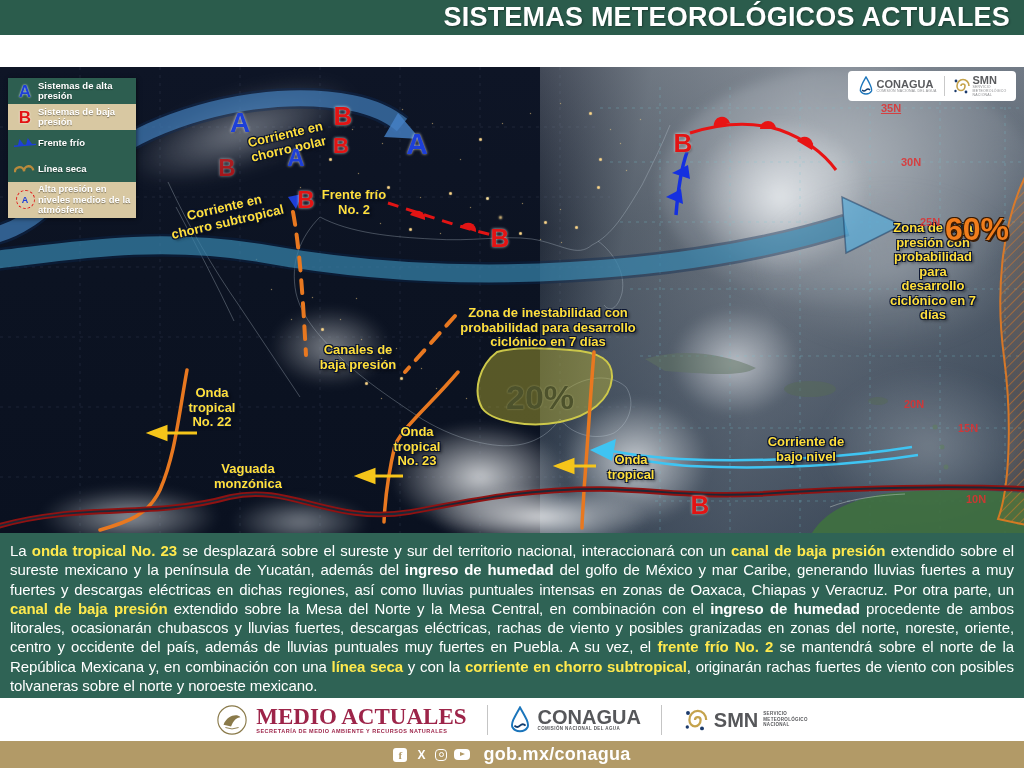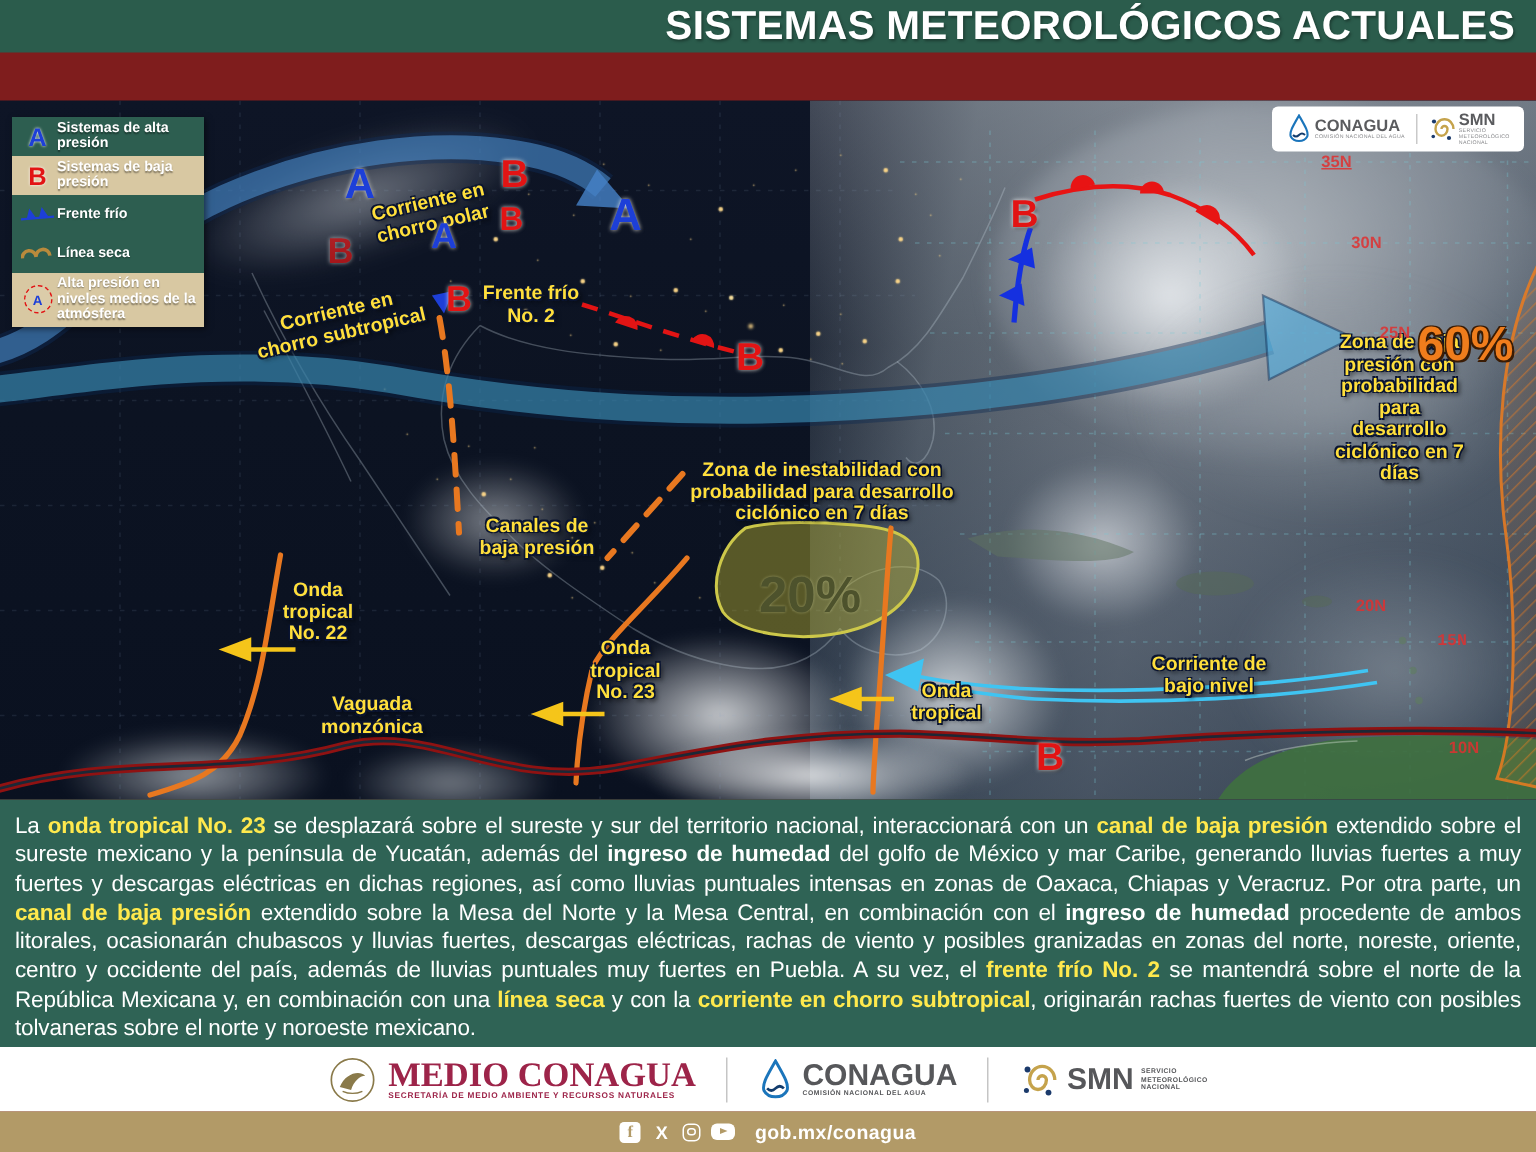--- a/index.html
+++ b/index.html
@@ -1,16 +1,16 @@
 <!DOCTYPE html>
 <html><head>
 <meta charset="utf-8">
 <style>
   html,body{margin:0;padding:0;background:#222;}
-  #page{width:1024px;height:768px;position:relative;overflow:hidden;font-family:"Liberation Sans",sans-serif;background:#7f1d1d;}
+  #page{width:1024px;height:768px;position:relative;overflow:hidden;font-family:"Liberation Sans",sans-serif;background:#ffffff;}
 
   
   #header-bar{position:absolute;left:0;top:0;width:1024px;height:35px;background:#2b5c4c;display:flex;align-items:center;justify-content:flex-end;}
   #page-title{color:#fff;font-weight:bold;font-size:27px;letter-spacing:.2px;padding-right:14px;text-shadow:1px 1px 2px rgba(0,0,0,.35);}
   #subheader-bar{position:absolute;left:0;top:35px;width:1024px;height:32px;background:#14302a;display:flex;align-items:center;justify-content:flex-end;}
   #bulletin-number{color:#fff;font-weight:bold;font-size:19px;padding-right:14px;}
 
   
   #map{position:absolute;left:0;top:67px;width:1024px;height:466px;overflow:hidden;background:linear-gradient(180deg,#0e1526 0%,#0c1322 45%,#0a1120 100%);}
   .dayside{position:absolute;left:540px;right:0;top:0;bottom:0;background:linear-gradient(100deg,rgba(90,100,112,0) 0%,rgba(95,105,116,.85) 20%,rgba(120,128,138,.95) 48%,rgba(76,88,102,.95) 100%);}
@@ -61,21 +61,21 @@
   #ma-block{display:flex;align-items:center;gap:8px;}
   #ma-text .t1{font-family:"Liberation Serif",serif;font-weight:bold;font-size:23px;color:#9d2449;line-height:22px;}
   #ma-text .t2{font-size:5.5px;color:#9d2449;letter-spacing:.5px;font-weight:bold;}
   .f-logo{display:flex;align-items:center;gap:6px;}
   .f-word{font-weight:bold;color:#56575a;font-size:20px;line-height:18px;}
   .f-sub{font-size:4.5px;color:#56575a;font-weight:bold;letter-spacing:.4px;}
   .f-sub3{font-size:4.5px;color:#56575a;font-weight:bold;letter-spacing:.3px;line-height:5.5px;}
 
   
   #bottom-bar{position:absolute;left:0;top:741px;width:1024px;height:27px;background:#b29a67;display:flex;align-items:center;justify-content:center;gap:7px;}
-  #footer-url{color:#fff;font-weight:bold;font-size:13px;letter-spacing:.3px;margin-left:6px;}
+  #footer-url{color:#fff;font-weight:bold;font-size:18px;letter-spacing:.3px;margin-left:6px;}
   .sicon{display:inline-flex;align-items:center;justify-content:center;width:14px;height:14px;color:#fff;}
   .sicon-facebook{background:#fff;color:#b29a67;border-radius:3px;font-weight:bold;font-size:11px;font-family:"Liberation Serif",serif;}
   .sicon-x{font-weight:bold;font-size:12px;}
   .sicon-instagram{border:1.6px solid #fff;border-radius:4px;width:10px;height:10px;position:relative;}
   .sicon-instagram::after{content:"";position:absolute;left:2.2px;top:2.2px;width:5.6px;height:5.6px;border:1.4px solid #fff;border-radius:50%;box-sizing:border-box;}
   .sicon-youtube{background:#fff;border-radius:4px;width:16px;height:11px;position:relative;}
   .sicon-youtube::after{content:"";position:absolute;left:6px;top:3px;border-left:5px solid #b29a67;border-top:2.8px solid transparent;border-bottom:2.8px solid transparent;}
 </style>
 </head>
 <body>
@@ -336,38 +336,38 @@
         <div class="pletter pa" style="left: 417px; top: 77px; font-size: 30px;">A</div>
         <div class="pletter pb faded" style="left: 227px; top: 101px; font-size: 24px;">B</div>
         <div class="pletter pb" style="left: 306px; top: 133px; font-size: 24px;">B</div>
         <div class="pletter pb" style="left: 500px; top: 171px; font-size: 26px;">B</div>
         <div class="pletter pb" style="left: 683px; top: 76px; font-size: 26px;">B</div>
         <div class="pletter pb" style="left: 700px; top: 438px; font-size: 26px;">B</div>
         <div class="latlabel" style="left: 891px; top: 41px; text-decoration: underline;">35N</div>
         <div class="latlabel" style="left: 911px; top: 95px; text-align: center;">30N</div>
         <div class="latlabel" style="left: 930px; top: 155px;">25N</div>
         <div class="latlabel" style="left: 914px; top: 289px; margin-top: 48px;">20N</div>
-        <div class="latlabel" style="left: 968px; top: 361px; font-family: Liberation Mono, monospace;">15N</div>
+        <div class="latlabel" style="left: 968px; top: 361px;">15N</div>
         <div class="latlabel" style="left: 976px; top: 432px;">10N</div>
       </div>
   </div>
 
   <div id="description-panel">
     <p id="description-text"><span>La </span><span class="seg-y">onda tropical No. 23</span><span> se desplazará sobre el sureste y sur del territorio nacional, interaccionará con un </span><span class="seg-y">canal de baja presión</span><span> extendido sobre el sureste mexicano y la península de Yucatán, además del </span><span class="seg-w">ingreso de humedad</span><span> del golfo de México y mar Caribe, generando lluvias fuertes a muy fuertes y descargas eléctricas en dichas regiones, así como lluvias puntuales intensas en zonas de Oaxaca, Chiapas y Veracruz. Por otra parte, un </span><span class="seg-y">canal de baja presión</span><span> extendido sobre la Mesa del Norte y la Mesa Central, en combinación con el </span><span class="seg-w">ingreso de humedad</span><span> procedente de ambos litorales, ocasionarán chubascos y lluvias fuertes, descargas eléctricas, rachas de viento y posibles granizadas en zonas del norte, noreste, oriente, centro y occidente del país, además de lluvias puntuales muy fuertes en Puebla. A su vez, el </span><span class="seg-y">frente frío No. 2</span><span> se mantendrá sobre el norte de la República Mexicana y, en combinación con una </span><span class="seg-y">línea seca</span><span> y con la </span><span class="seg-y">corriente en chorro subtropical</span><span>, originarán rachas fuertes de viento con posibles tolvaneras sobre el norte y noroeste mexicano.</span></p>
   </div>
 
   <div id="footer">
     <div id="ma-block">
       <svg width="32" height="32" viewBox="0 0 34 34">
           <circle cx="17" cy="17" r="15" fill="none" stroke="#8a7a4a" stroke-width="1.2"></circle>
           <path d="M8,22 C12,12 22,10 26,14 C22,14 18,18 16,24 Z" fill="#8a7a4a"></path>
           <path d="M10,25 q7,3 14,0" stroke="#8a7a4a" stroke-width="1" fill="none"></path>
         </svg>
       <div id="ma-text">
-        <div class="t1">MEDIO CONAGUA</div>
+        <div class="t1">MEDIO ACTUALES</div>
         <div class="t2">SECRETARÍA DE MEDIO AMBIENTE Y RECURSOS NATURALES</div>
       </div>
     </div>
     <div class="f-divider"></div>
     <div class="f-logo">
       <svg width="24" height="28" viewBox="0 0 16 20">
           <path d="M8,1 C4,8 1.5,12 2.5,15 a6,5 0 0 0 11,0 C14.5,12 12,8 8,1 Z" fill="none" stroke="#1b75bb" stroke-width="1.4"></path>
           <path d="M4,14 q2,2 4,0 q2,-2 4,0" fill="none" stroke="#123c6d" stroke-width="1.3"></path>
         </svg>
       <div>

